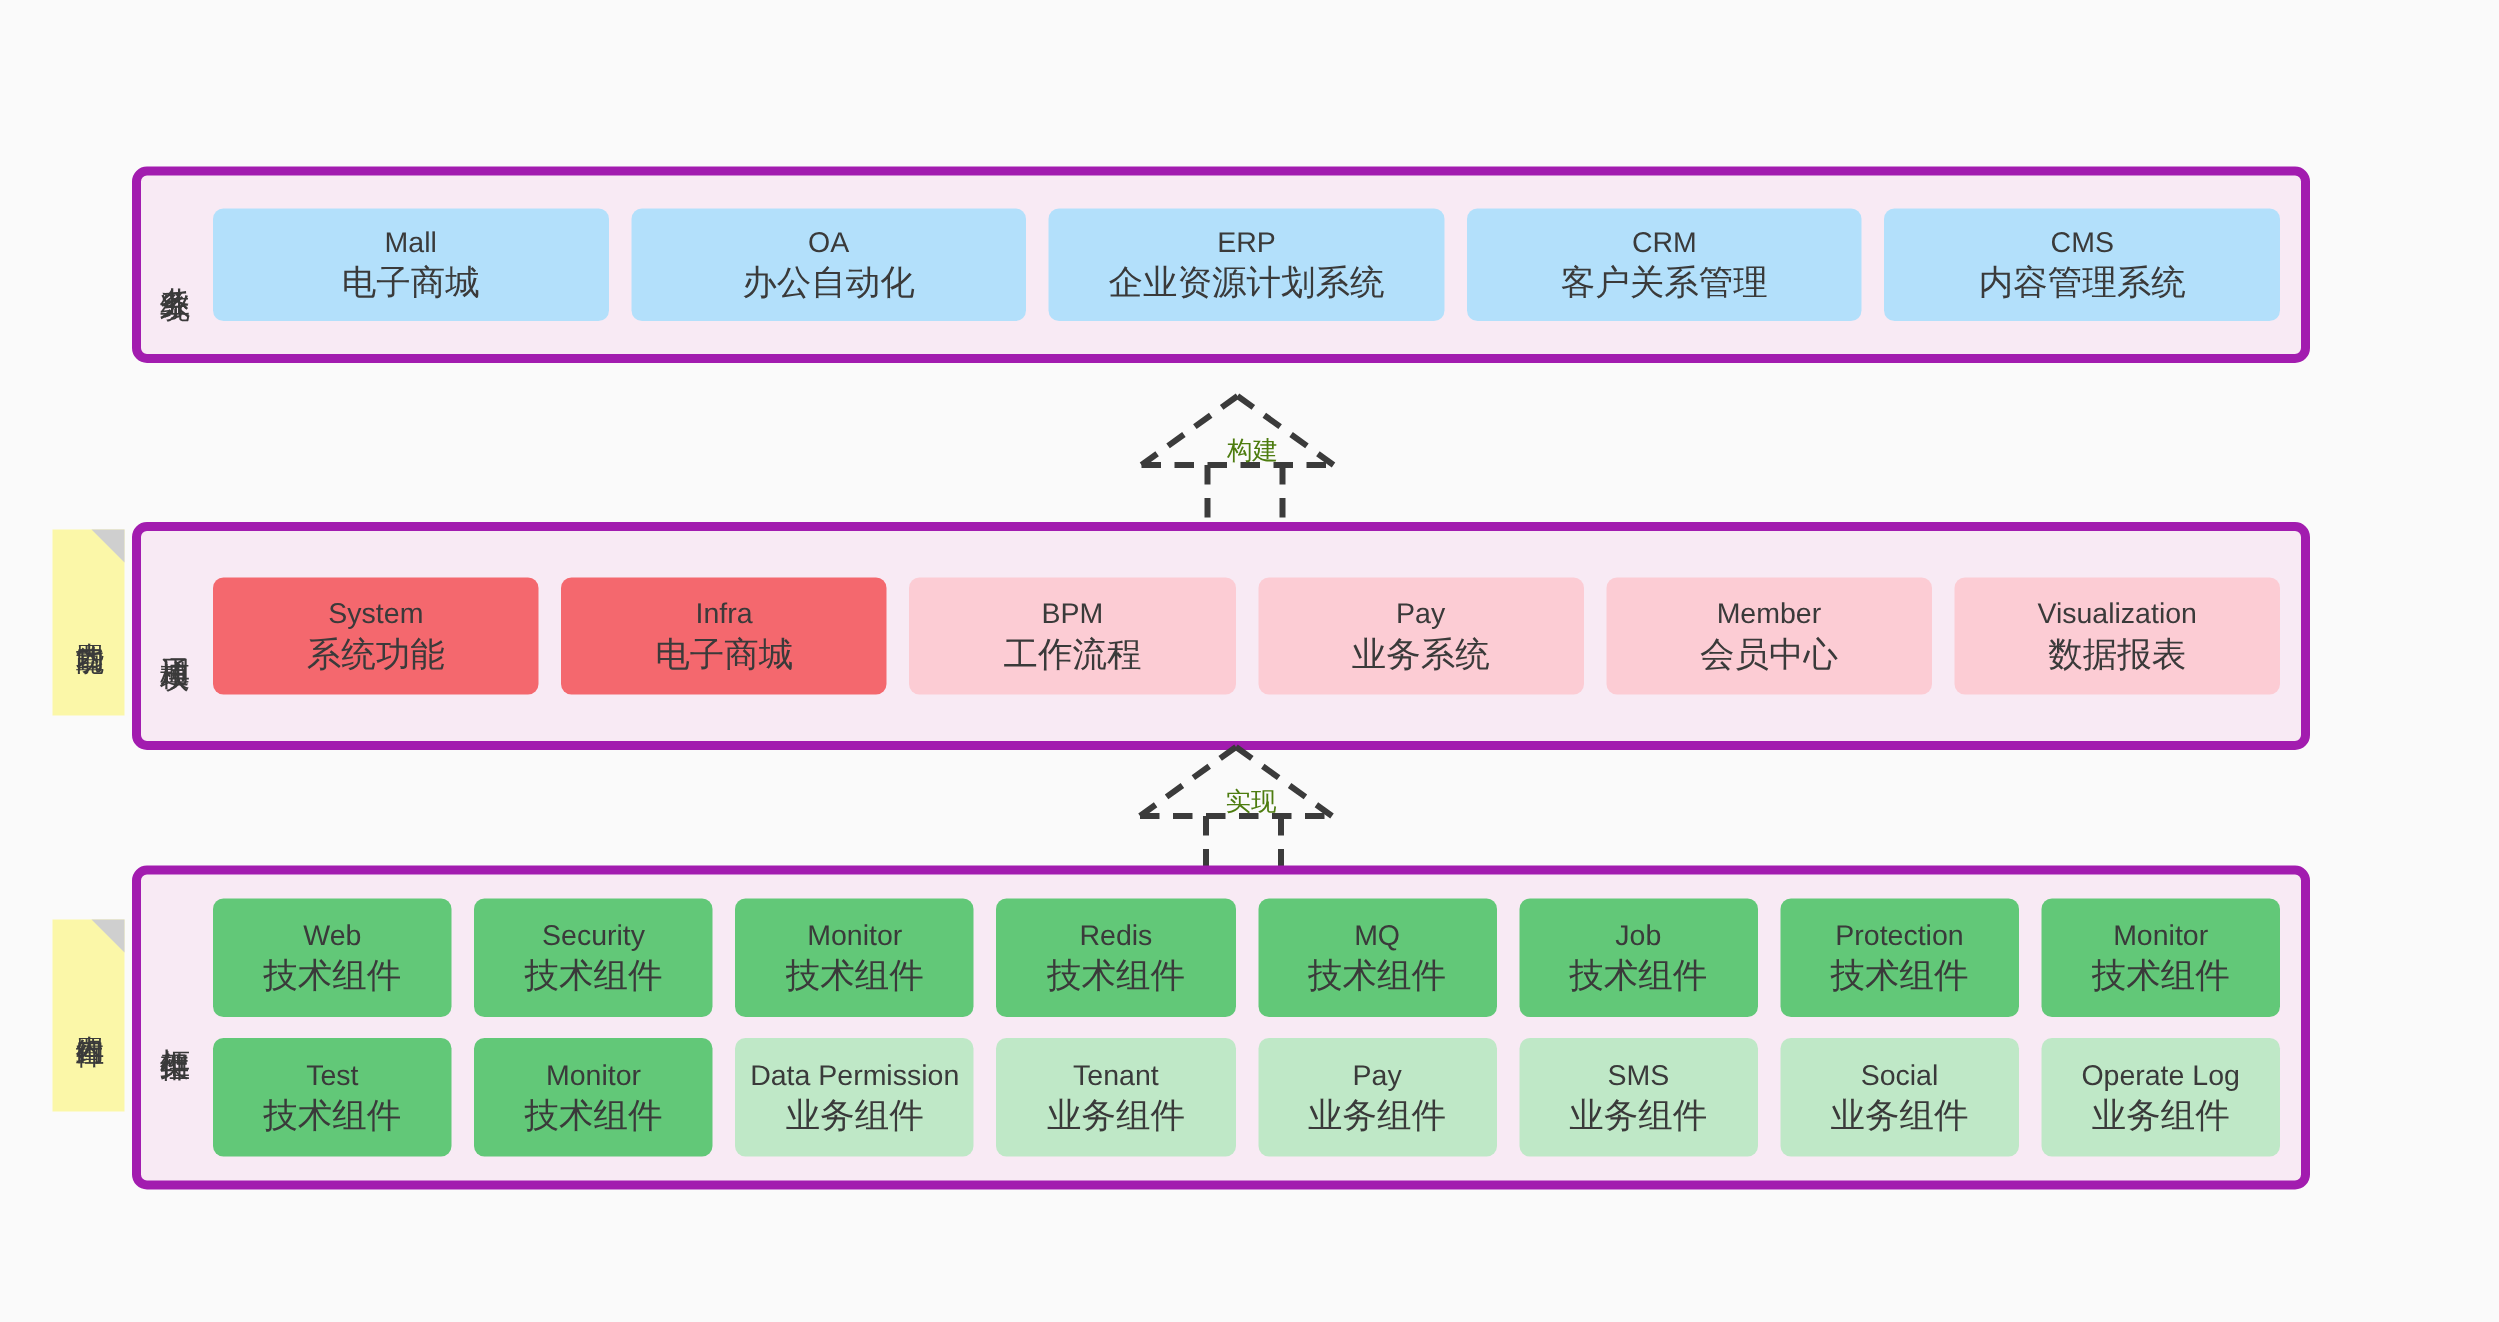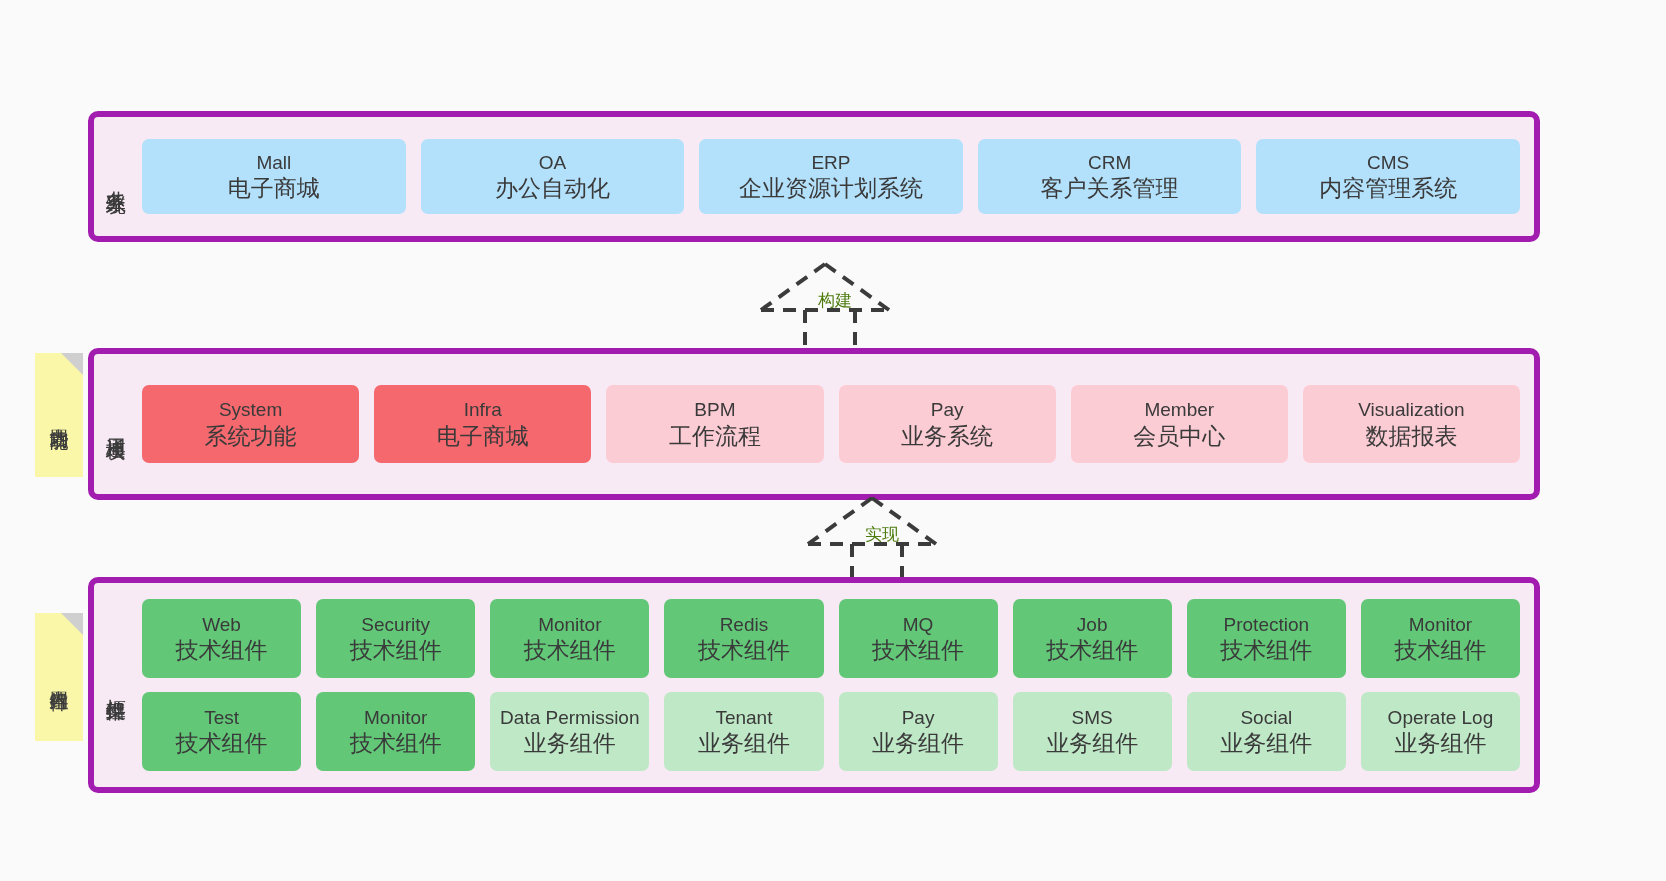--- a/index.html
+++ b/index.html
@@ -130,21 +130,21 @@
   }
   .connector svg { display: block; }
   .connector .conn-label {
     position: absolute;
     font-size: 17px;
     color: #4d7c0f;
     background: transparent;
     white-space: nowrap;
   }
   #connector-build  { left: 745px; top: 253px; }
-  #connector-impl   { left: 792px; top: 487px; }
+  #connector-impl   { left: 744px; top: 487px; }
   #connector-build .conn-label { left: 73px; top: 36px; }
   #connector-impl  .conn-label { left: 73px; top: 36px; }
 </style>
 </head>
 <body>
 
 <div id="stage">
 
   <div class="layer" id="layer-business">
     <div class="layer-label">业务系统</div>

